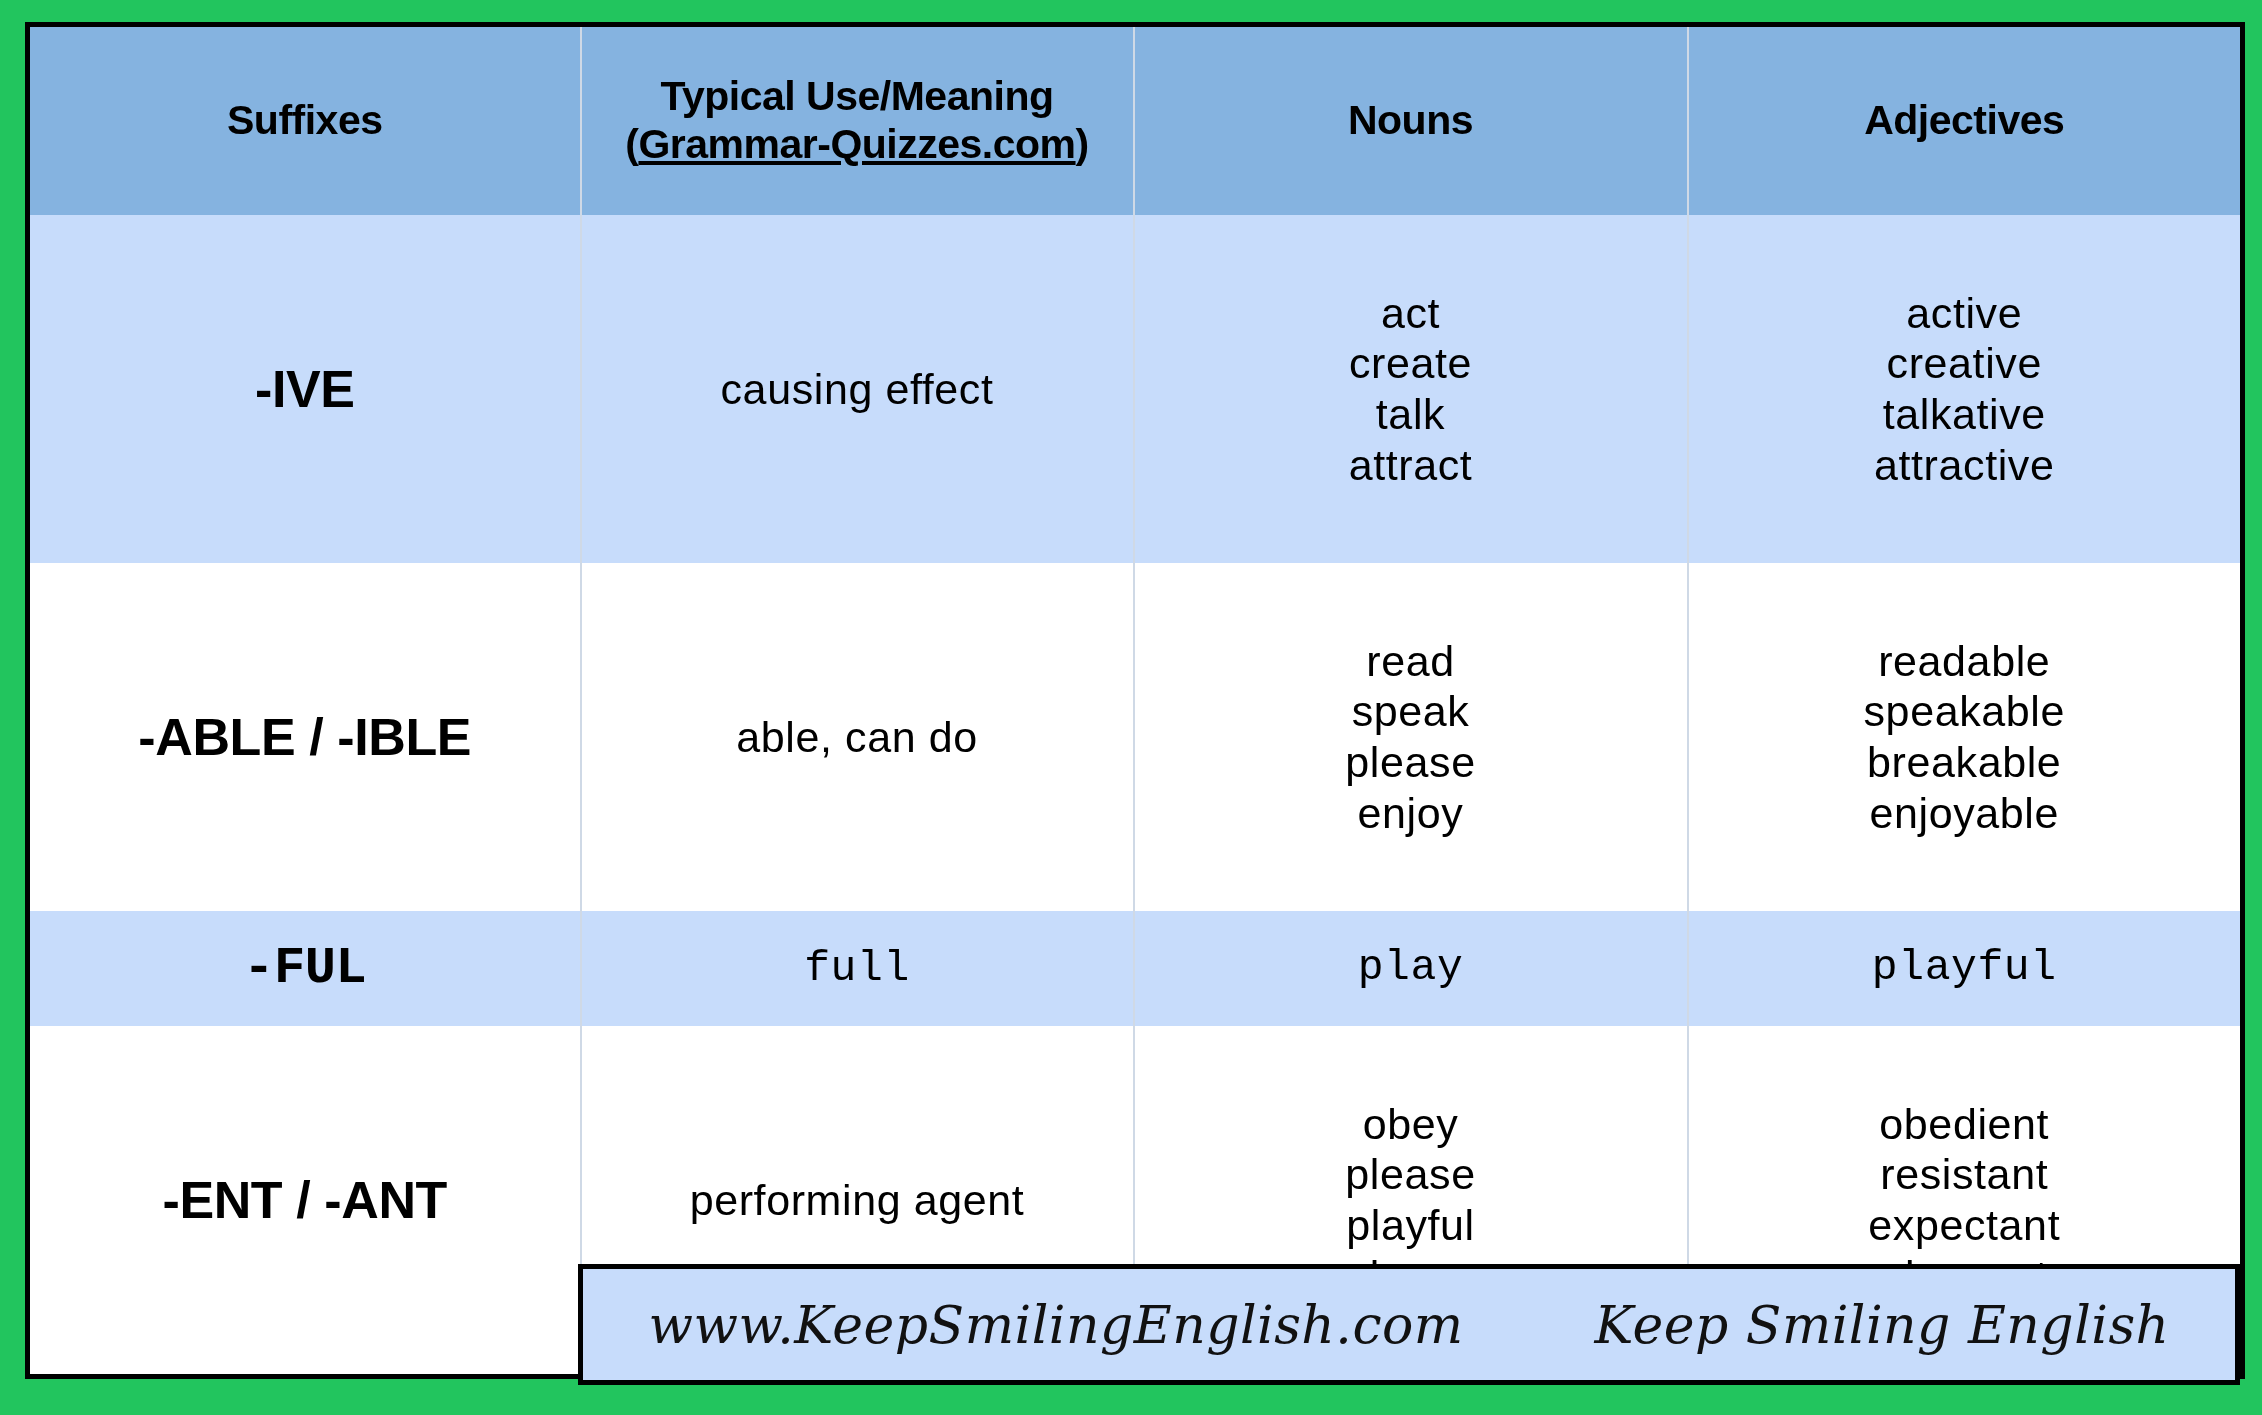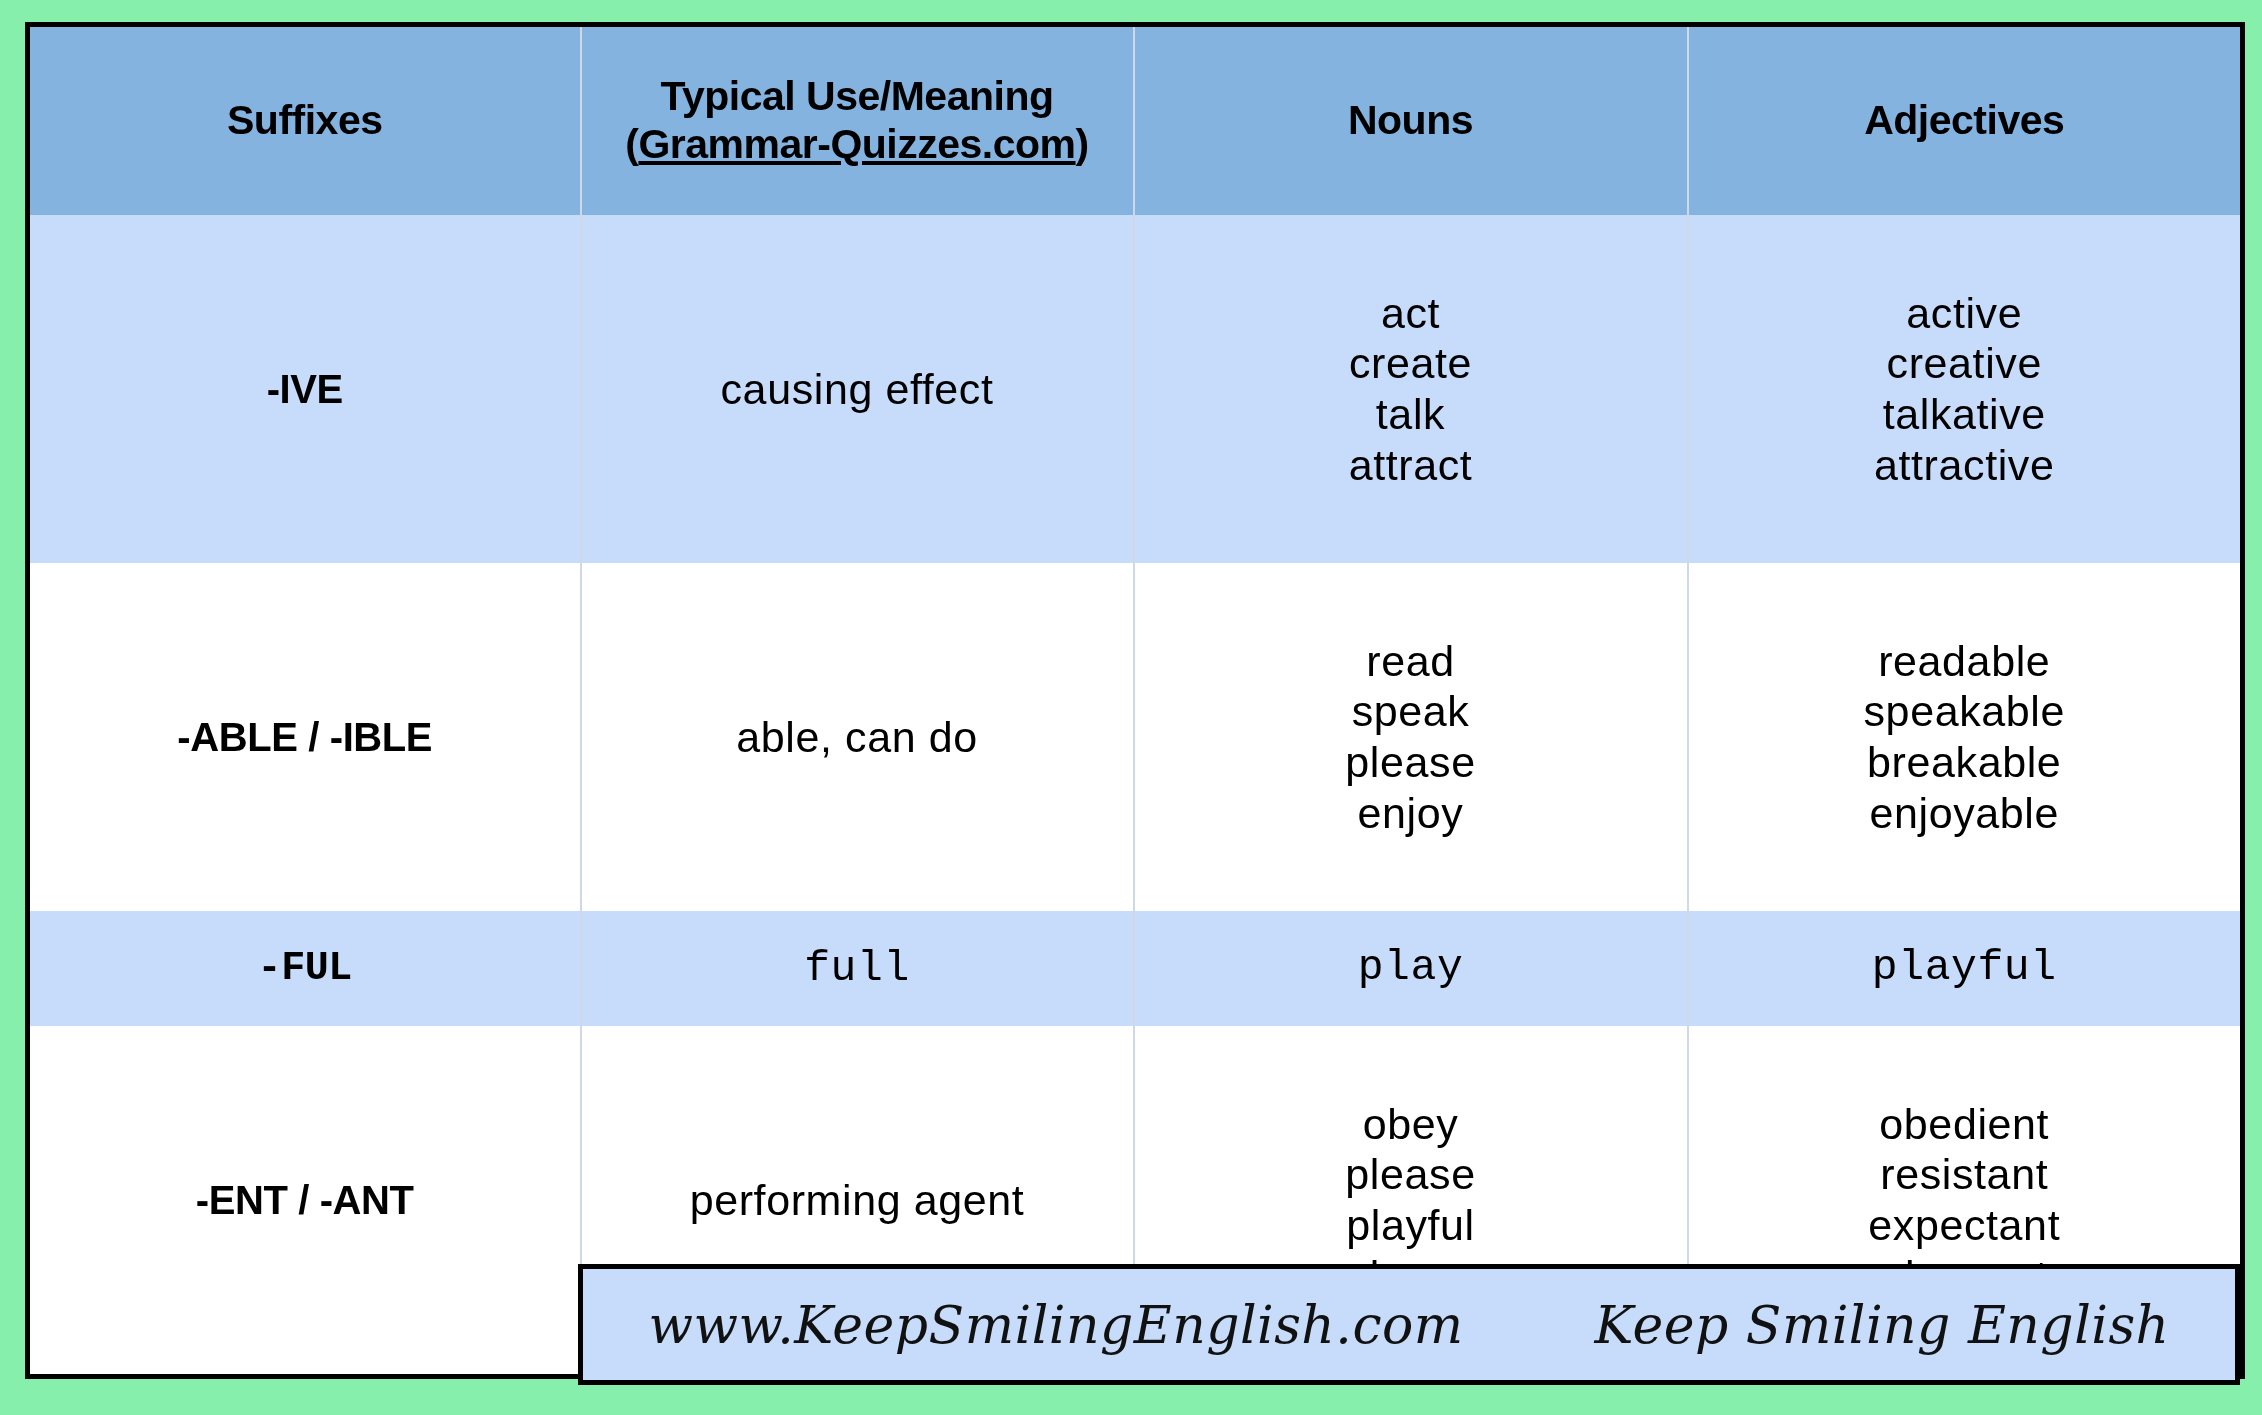--- a/index.html
+++ b/index.html
@@ -13,21 +13,21 @@
     font-family: "Liberation Sans", sans-serif;
     position: relative;
     overflow: hidden;
   }
 
   #sheet {
     position: absolute;
     left: 0; top: 0;
     width: 2262px;
     height: 1415px;
-    background: #86efac;
+    background: #22c55e;
   }
 
   
   #suffix-table {
     position: absolute;
     left: 25px;
     top: 22px;
     width: 2215px;      
     height: 1243px;     
     border-collapse: collapse;
@@ -76,21 +76,21 @@
   tbody tr.shade { background: #c7dcfb; }
   tbody tr.plain { background: #ffffff; }
 
   tbody td {
     font-family: "Liberation Sans", sans-serif;
     font-size: 42px;
     color: #000000;
   }
   td.suffix-cell {
     font-weight: bold;
-    font-size: 40px;
+    font-size: 52px;
     letter-spacing: -0.4px;
   }
   td.meaning-cell,
   td.word-cell {
     font-weight: normal;
     font-size: 43px;
     letter-spacing: 0.6px;
   }
   .word-stack {
     display: block;

